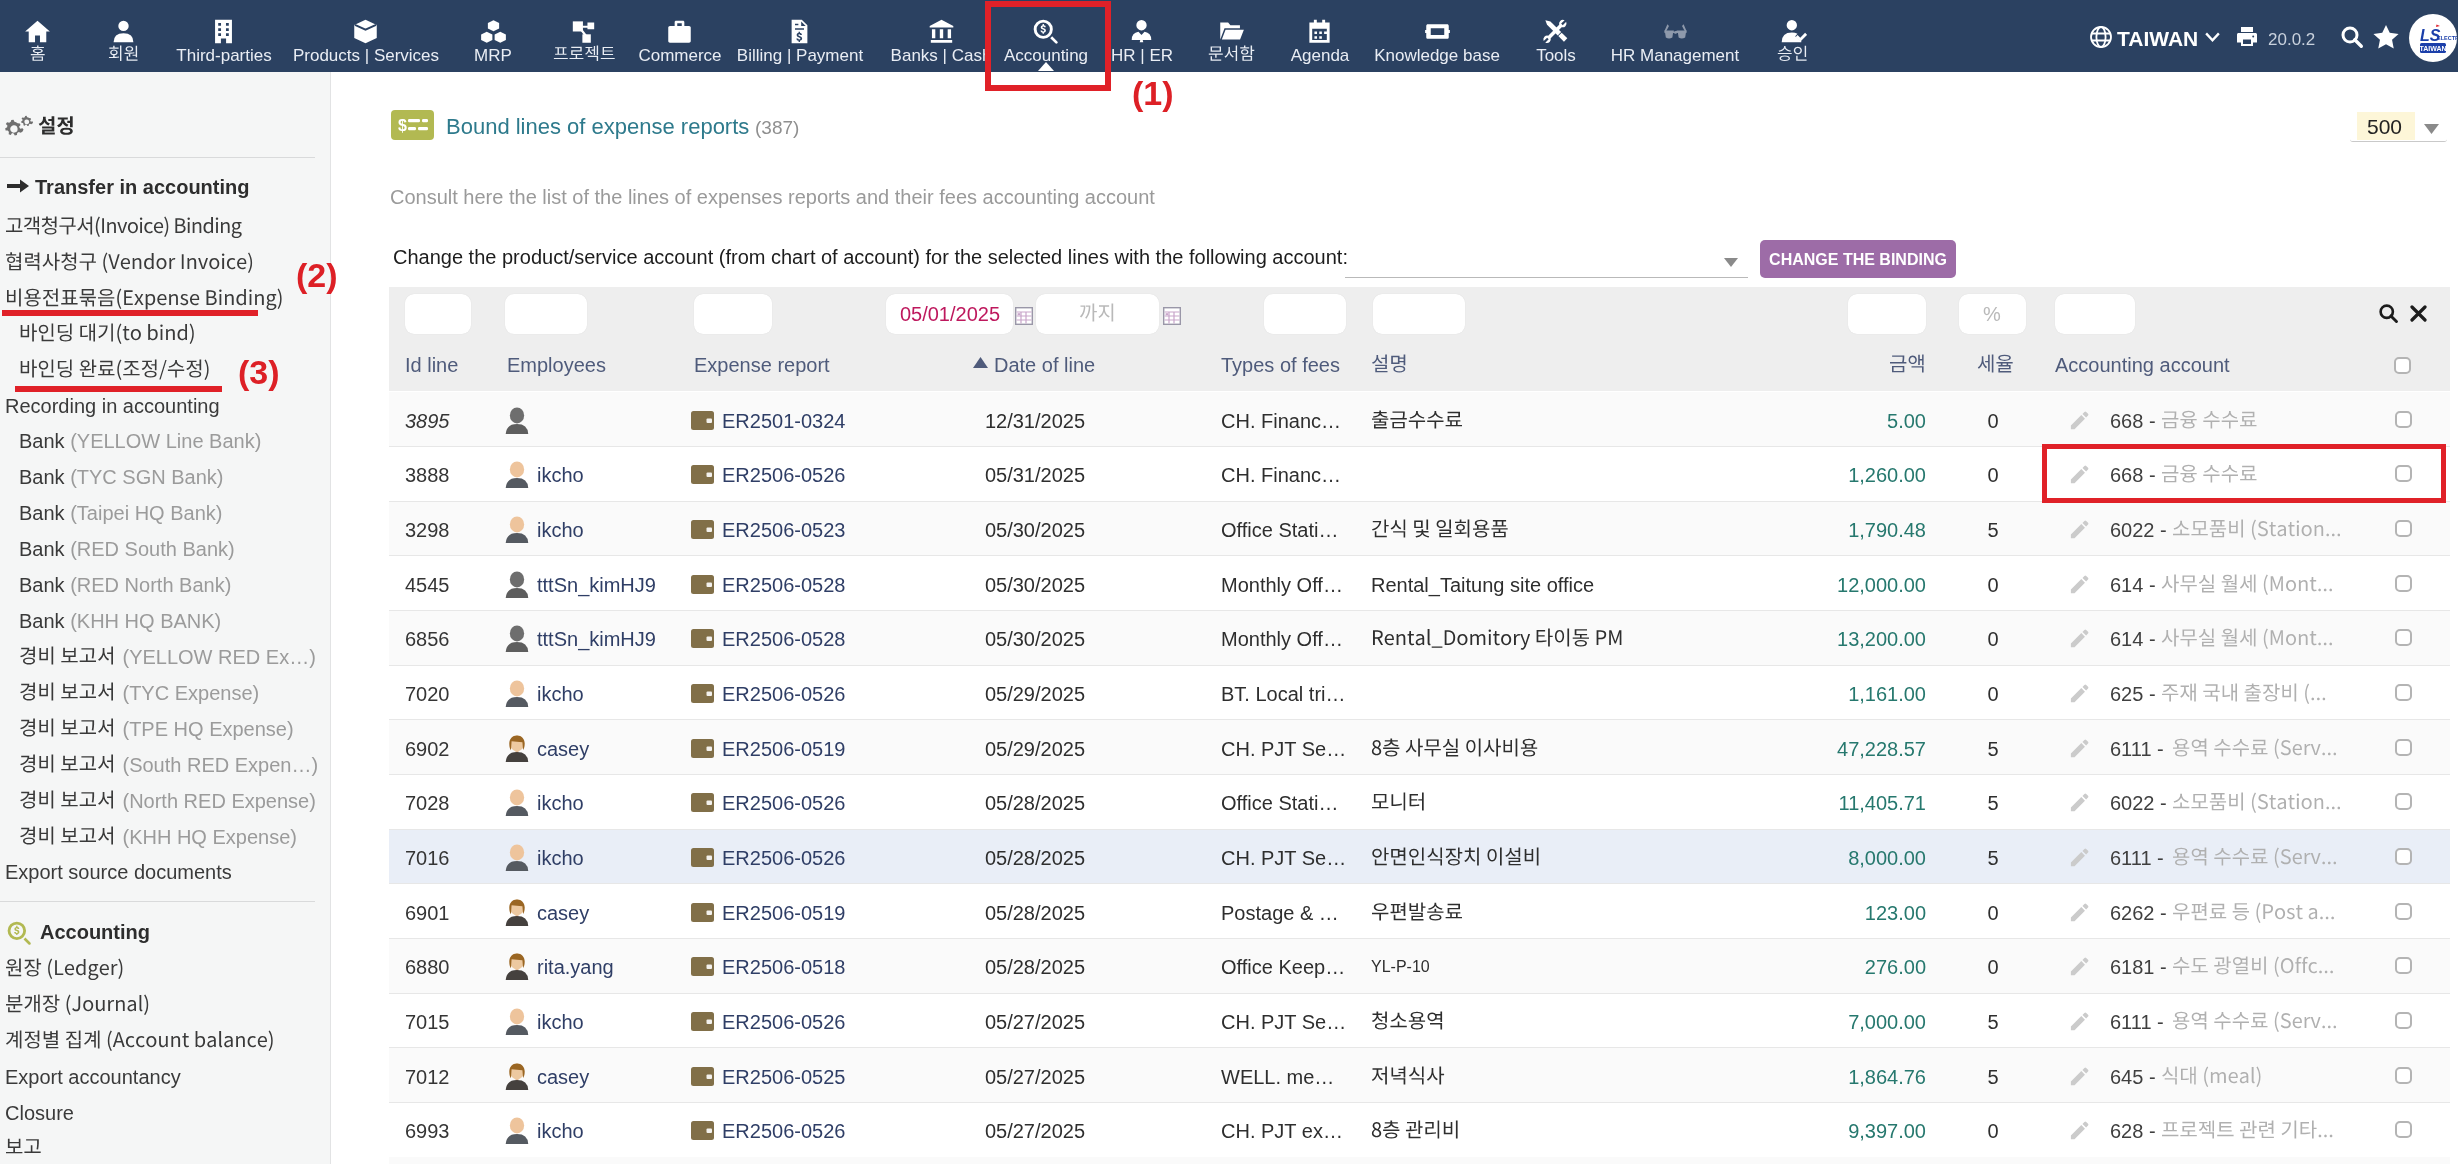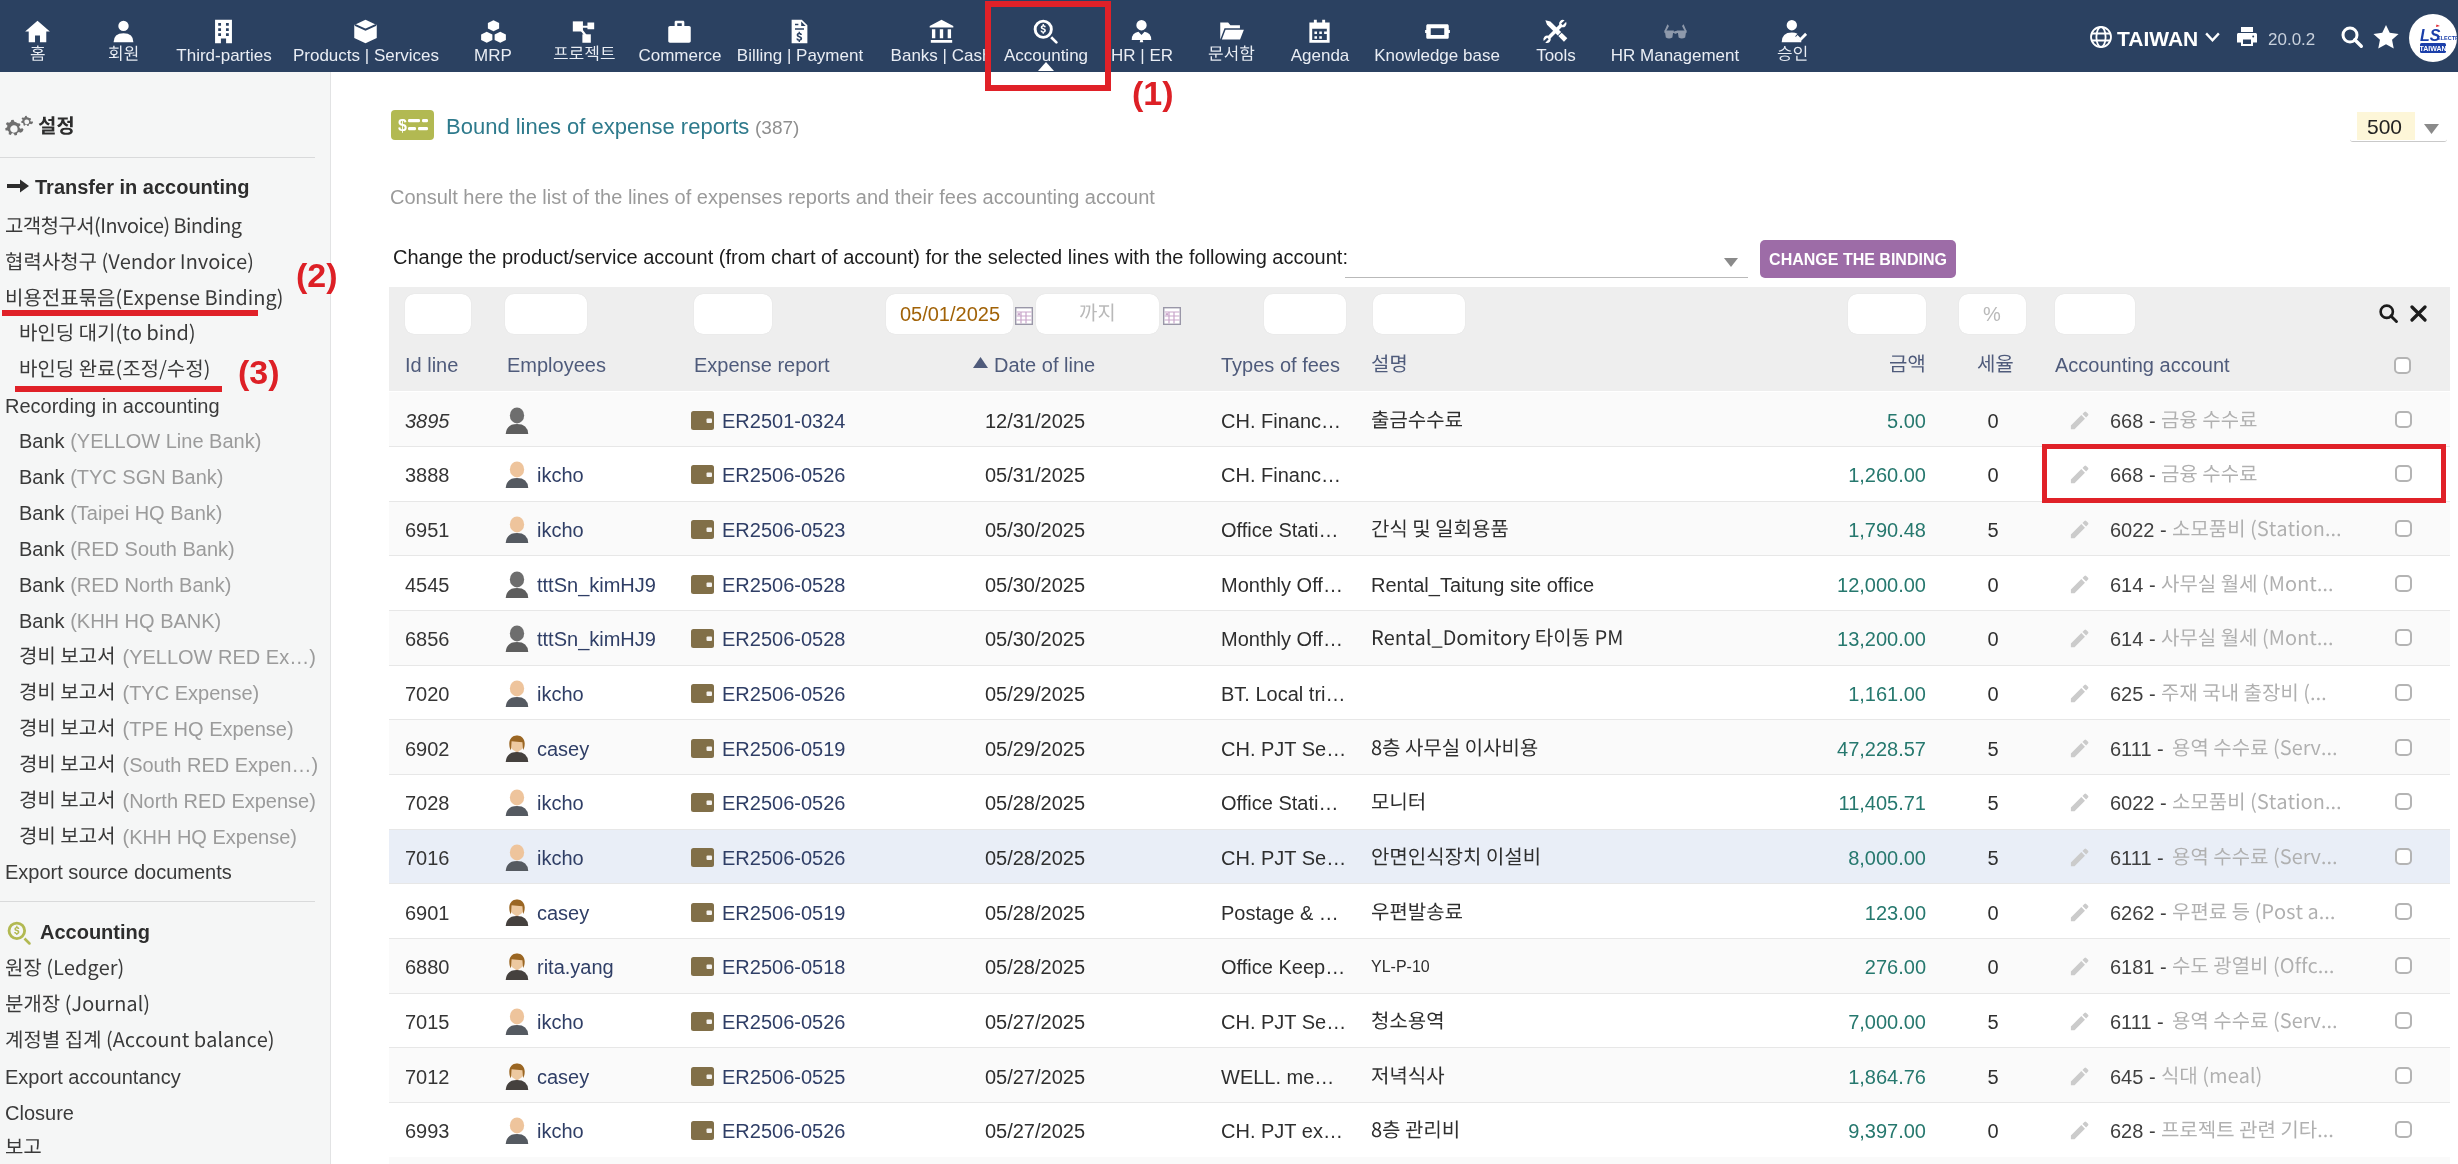--- a/index.html
+++ b/index.html
@@ -233,21 +233,21 @@
 <div style="position:absolute;left:405px;top:294px;width:66px;height:40px;background:#fff;border-radius:9px;box-shadow:0 0 1px rgba(0,0,0,0.12);"></div>
 <div style="position:absolute;left:505px;top:294px;width:82px;height:40px;background:#fff;border-radius:9px;box-shadow:0 0 1px rgba(0,0,0,0.12);"></div>
 <div style="position:absolute;left:694px;top:294px;width:78px;height:40px;background:#fff;border-radius:9px;box-shadow:0 0 1px rgba(0,0,0,0.12);"></div>
 <div style="position:absolute;left:886px;top:294px;width:127px;height:40px;background:#fff;border-radius:9px;box-shadow:0 0 1px rgba(0,0,0,0.12);"></div>
 <div style="position:absolute;left:1036px;top:294px;width:123px;height:40px;background:#fff;border-radius:9px;box-shadow:0 0 1px rgba(0,0,0,0.12);"></div>
 <div style="position:absolute;left:1264px;top:294px;width:82px;height:40px;background:#fff;border-radius:9px;box-shadow:0 0 1px rgba(0,0,0,0.12);"></div>
 <div style="position:absolute;left:1373px;top:294px;width:92px;height:40px;background:#fff;border-radius:9px;box-shadow:0 0 1px rgba(0,0,0,0.12);"></div>
 <div style="position:absolute;left:1848px;top:294px;width:78px;height:40px;background:#fff;border-radius:9px;box-shadow:0 0 1px rgba(0,0,0,0.12);"></div>
 <div style="position:absolute;left:1959px;top:294px;width:67px;height:40px;background:#fff;border-radius:9px;box-shadow:0 0 1px rgba(0,0,0,0.12);"></div>
 <div style="position:absolute;left:2055px;top:294px;width:80px;height:40px;background:#fff;border-radius:9px;box-shadow:0 0 1px rgba(0,0,0,0.12);"></div>
-<div style="position:absolute;left:950px;top:304px;font-size:20px;line-height:20px;color:#a16207;white-space:nowrap;transform:translateX(-50%);">05/01/2025</div>
+<div style="position:absolute;left:950px;top:304px;font-size:20px;line-height:20px;color:#be185d;white-space:nowrap;transform:translateX(-50%);">05/01/2025</div>
 <svg style="position:absolute;left:1079px;top:298px;" width="38" height="31" viewBox="0 -22.0 38 31">
     <path d="M13.5 -16.5H15.2V1.6H13.5ZM14.7 -9.1H17.9V-7.7H14.7ZM4.9 -14.6H6.4Q6.4 -13 6.2 -11.4Q6 -9.8 5.6 -8.2Q5.1 -6.7 4.3 -5.3Q3.5 -3.8 2.2 -2.5L0.9 -3.5Q2 -4.6 2.8 -5.9Q3.6 -7.2 4 -8.6Q4.5 -9.9 4.7 -11.4Q4.9 -12.9 4.9 -14.4ZM1.5 -14.6H5.5V-13.2H1.5ZM9.8 -14.6H11.4Q11.4 -12.9 11.2 -11.2Q11.1 -9.5 10.6 -7.8Q10.2 -6.1 9.4 -4.4Q8.7 -2.8 7.4 -1.3L6.1 -2.2Q7.2 -3.6 8 -5Q8.7 -6.5 9.1 -8.1Q9.5 -9.7 9.7 -11.3Q9.8 -12.9 9.8 -14.4ZM7 -14.6H10.5V-13.2H7ZM24.2 -13.9H25.5V-11Q25.5 -9.6 25.1 -8.2Q24.7 -6.8 24 -5.6Q23.3 -4.3 22.4 -3.4Q21.4 -2.5 20.4 -1.9L19.4 -3.2Q20.4 -3.7 21.2 -4.5Q22.1 -5.4 22.8 -6.4Q23.4 -7.5 23.8 -8.7Q24.2 -9.8 24.2 -11ZM24.5 -13.9H25.9V-11Q25.9 -9.9 26.2 -8.8Q26.6 -7.6 27.3 -6.6Q27.9 -5.6 28.8 -4.9Q29.7 -4.1 30.7 -3.7L29.8 -2.4Q28.7 -2.9 27.7 -3.8Q26.7 -4.6 26 -5.8Q25.3 -6.9 24.9 -8.3Q24.5 -9.6 24.5 -11ZM20 -14.7H30.1V-13.3H20ZM32.5 -16.5H34.2V1.6H32.5Z" fill="#b9b9b9"></path>
   </svg>
 <div style="position:absolute;left:1992px;top:304px;font-size:20px;line-height:20px;color:#b9b9b9;white-space:nowrap;transform:translateX(-50%);">%</div>
 <svg style="position:absolute;left:1015px;top:307px" width="18" height="18" viewBox="0 0 18 18">
     <rect x="0.7" y="0.7" width="16.6" height="16.6" fill="#fff" stroke="#9a97a8" stroke-width="1.4"></rect>
     <g stroke="#c9a6ca" stroke-width="1.2" fill="none">
       <path d="M1.5 5h15M1.5 9h15M1.5 13h15M6 5v11.5M11 5v11.5"></path>
     </g>
     <rect x="2.6" y="6.2" width="2.6" height="2" fill="#c9a6ca"></rect>
@@ -329,21 +329,21 @@
 <div style="position:absolute;left:1993px;top:465px;font-size:20px;line-height:20px;color:#2e2e2e;white-space:nowrap;transform:translateX(-50%);">0</div>
 <svg style="position:absolute;left:2068px;top:463px" width="23" height="23" viewBox="0 0 24 24" fill="#cbcbcb">
     <path d="M3 17.2 13.9 6.3l3.8 3.8L6.8 21H3zM15.1 5.1l2-2q.9-.9 1.9 0l1.9 1.9q.9.9 0 1.9l-2 2z"></path>
   </svg>
 <div style="position:absolute;left:2110px;top:465px;font-size:20px;line-height:20px;color:#3f3f3f;white-space:nowrap;">668 -</div>
 <svg style="position:absolute;left:2161px;top:459px;" width="98" height="31" viewBox="0 -22.0 98 31">
     <path d="M3.1 -15.6H14.7V-14.2H3.1ZM1 -8.9H17.4V-7.6H1ZM13.6 -15.6H15.3V-14.2Q15.3 -13.1 15.2 -11.7Q15.1 -10.3 14.7 -8.4L13 -8.5Q13.5 -10.4 13.6 -11.8Q13.6 -13.1 13.6 -14.2ZM3 -5.1H15.3V1.3H3ZM13.7 -3.8H4.6V-0H13.7ZM23.5 -7.4H25.2V-3.8H23.5ZM30 -7.4H31.7V-3.8H30ZM19.4 -8.1H35.7V-6.7H19.4ZM27.6 -4.9Q30.5 -4.9 32.1 -4.1Q33.7 -3.2 33.7 -1.7Q33.7 -0.1 32.1 0.7Q30.5 1.5 27.6 1.5Q24.7 1.5 23 0.7Q21.4 -0.1 21.4 -1.7Q21.4 -3.2 23 -4.1Q24.7 -4.9 27.6 -4.9ZM27.5 -3.6Q26.1 -3.6 25.1 -3.4Q24.1 -3.1 23.6 -2.7Q23 -2.3 23 -1.7Q23 -1.1 23.6 -0.6Q24.1 -0.2 25.1 0Q26.1 0.2 27.5 0.2Q29 0.2 30 0Q31 -0.2 31.5 -0.6Q32.1 -1.1 32.1 -1.7Q32.1 -2.3 31.5 -2.7Q31 -3.1 30 -3.4Q29 -3.6 27.5 -3.6ZM27.6 -16.2Q29.5 -16.2 31 -15.8Q32.4 -15.4 33.2 -14.6Q33.9 -13.9 33.9 -12.8Q33.9 -11.7 33.2 -11Q32.4 -10.2 31 -9.8Q29.5 -9.4 27.6 -9.4Q25.6 -9.4 24.2 -9.8Q22.7 -10.2 22 -11Q21.2 -11.7 21.2 -12.8Q21.2 -13.9 22 -14.6Q22.7 -15.4 24.2 -15.8Q25.6 -16.2 27.6 -16.2ZM27.6 -14.9Q26.1 -14.9 25.1 -14.6Q24 -14.4 23.5 -13.9Q22.9 -13.4 22.9 -12.8Q22.9 -12.1 23.5 -11.7Q24 -11.2 25.1 -11Q26.1 -10.7 27.6 -10.7Q29 -10.7 30 -11Q31.1 -11.2 31.7 -11.7Q32.2 -12.1 32.2 -12.8Q32.2 -13.4 31.7 -13.9Q31.1 -14.4 30 -14.6Q29 -14.9 27.6 -14.9ZM49.6 -15.9H51.1V-14.9Q51.1 -13.8 50.7 -12.9Q50.3 -12 49.6 -11.3Q48.9 -10.5 48 -9.9Q47 -9.3 46 -8.9Q44.9 -8.5 43.8 -8.3L43.1 -9.7Q44.1 -9.8 45 -10.1Q46 -10.5 46.8 -11Q47.6 -11.5 48.3 -12.1Q48.9 -12.7 49.2 -13.4Q49.6 -14.1 49.6 -14.9ZM49.9 -15.9H51.3V-14.9Q51.3 -14.1 51.7 -13.4Q52 -12.7 52.7 -12.1Q53.3 -11.5 54.1 -11Q54.9 -10.5 55.9 -10.1Q56.8 -9.8 57.8 -9.7L57.2 -8.3Q56 -8.5 55 -8.9Q53.9 -9.3 53 -9.9Q52.1 -10.5 51.4 -11.3Q50.7 -12 50.3 -13Q49.9 -13.9 49.9 -14.9ZM49.6 -5.3H51.2V1.6H49.6ZM42.3 -6.4H58.6V-5H42.3ZM68 -15.9H69.5V-14.9Q69.5 -13.8 69.1 -12.9Q68.7 -12 68 -11.3Q67.3 -10.5 66.4 -9.9Q65.4 -9.3 64.4 -8.9Q63.3 -8.5 62.2 -8.3L61.5 -9.7Q62.5 -9.8 63.4 -10.1Q64.4 -10.5 65.2 -11Q66 -11.5 66.7 -12.1Q67.3 -12.7 67.6 -13.4Q68 -14.1 68 -14.9ZM68.3 -15.9H69.7V-14.9Q69.7 -14.1 70.1 -13.4Q70.4 -12.7 71.1 -12.1Q71.7 -11.5 72.5 -11Q73.3 -10.5 74.3 -10.1Q75.2 -9.8 76.2 -9.7L75.6 -8.3Q74.4 -8.5 73.4 -8.9Q72.3 -9.3 71.4 -9.9Q70.5 -10.5 69.8 -11.3Q69.1 -12 68.7 -13Q68.3 -13.9 68.3 -14.9ZM68 -5.3H69.6V1.6H68ZM60.7 -6.4H77V-5H60.7ZM83.7 -5.9H85.3V-1.5H83.7ZM89.4 -6H91.1V-1.5H89.4ZM79.1 -2.1H95.5V-0.7H79.1ZM81.1 -15.2H93.4V-9.7H82.8V-6.1H81.1V-11.1H91.8V-13.8H81.1ZM81.1 -6.8H93.9V-5.5H81.1Z" fill="#b0b0b0"></path>
   </svg>
 <div style="position:absolute;left:2395px;top:465px;width:17px;height:17px;background:#fff;border:2px solid #b4b4b4;border-radius:5px;"></div>
 <div style="position:absolute;left:389px;top:502px;width:2061px;height:54px;background:#fafafa;border-bottom:1px solid #e7e7e7;"></div>
-<div style="position:absolute;left:405px;top:520px;font-size:20px;line-height:20px;color:#353535;white-space:nowrap;">6951</div>
+<div style="position:absolute;left:405px;top:520px;font-size:20px;line-height:20px;color:#353535;white-space:nowrap;">3298</div>
 <svg style="position:absolute;left:504px;top:514px" width="26" height="30" viewBox="0 0 24 26">
     <ellipse cx="12" cy="8.8" rx="6.6" ry="7.4" fill="#eec49c"></ellipse>
     <path d="M1.6 26q.6-9.2 10.4-9.2T22.4 26z" fill="#555a61"></path>
   </svg>
 <div style="position:absolute;left:537px;top:520px;font-size:20px;line-height:20px;color:#2f3e66;white-space:nowrap;">ikcho</div>
 <svg style="position:absolute;left:691px;top:520px" width="23" height="19" viewBox="0 0 23 19">
     <rect width="23" height="19" rx="2.5" fill="#816f48"></rect>
     <rect x="15.5" y="7.5" width="5.5" height="4.5" rx="1" fill="#fff" opacity="0.9"></rect>
   </svg>
 <div style="position:absolute;left:722px;top:520px;font-size:20px;line-height:20px;color:#2f3e66;white-space:nowrap;">ER2506-0523</div>

